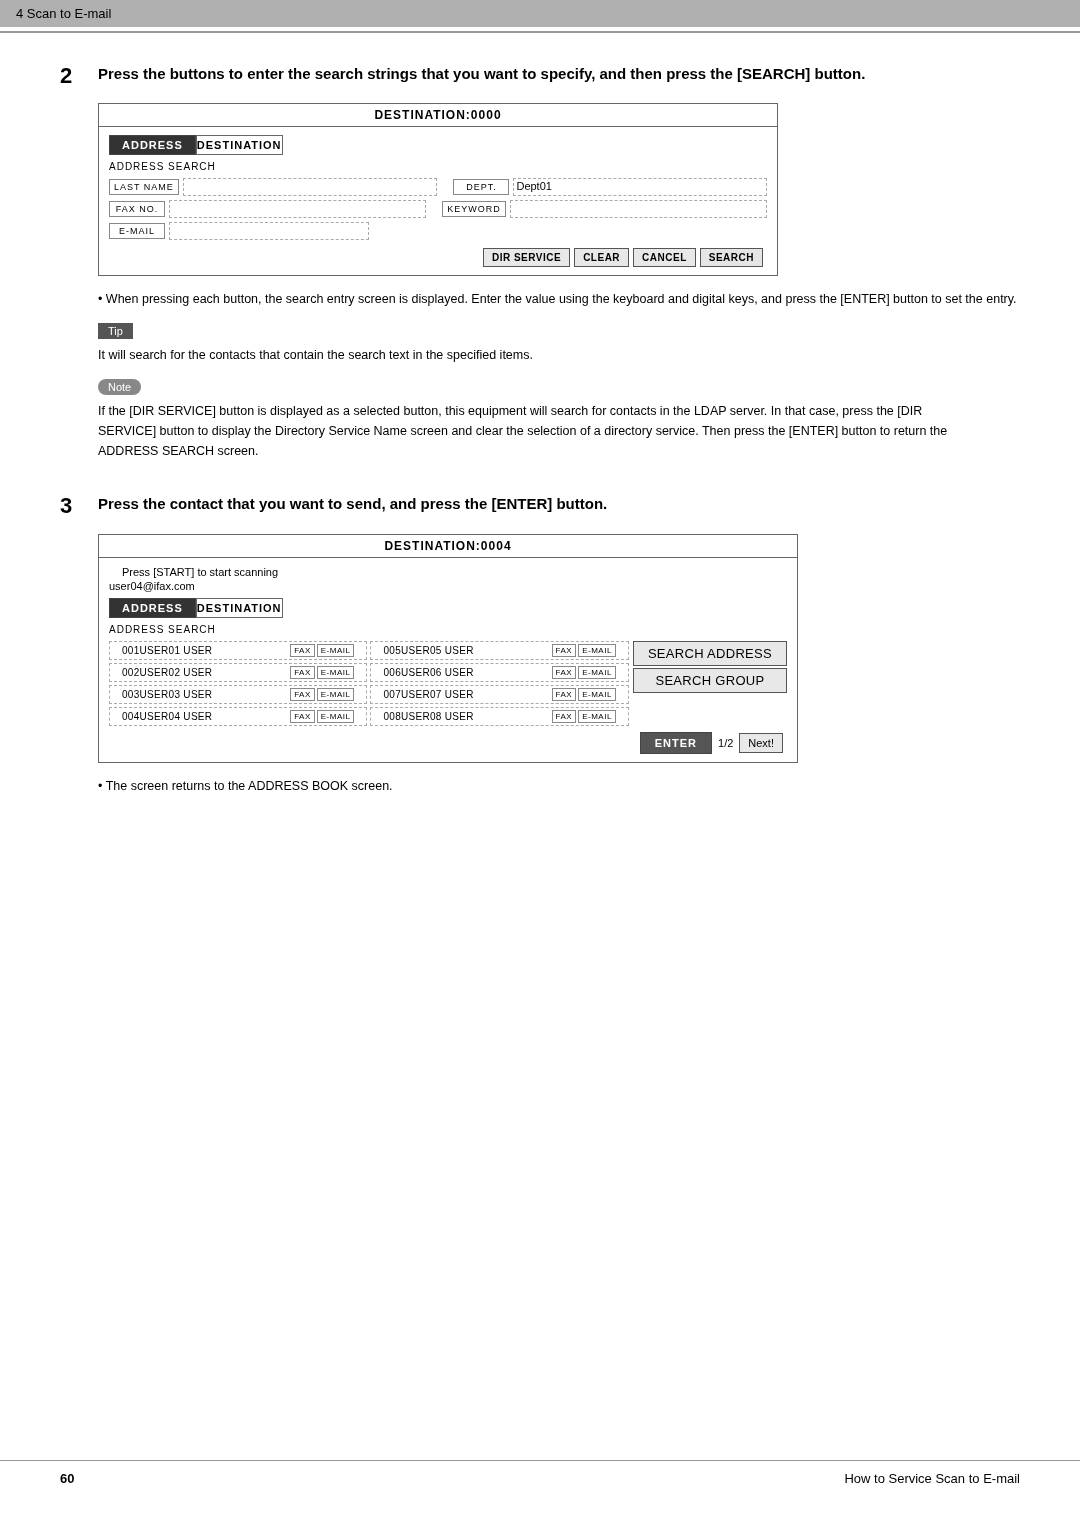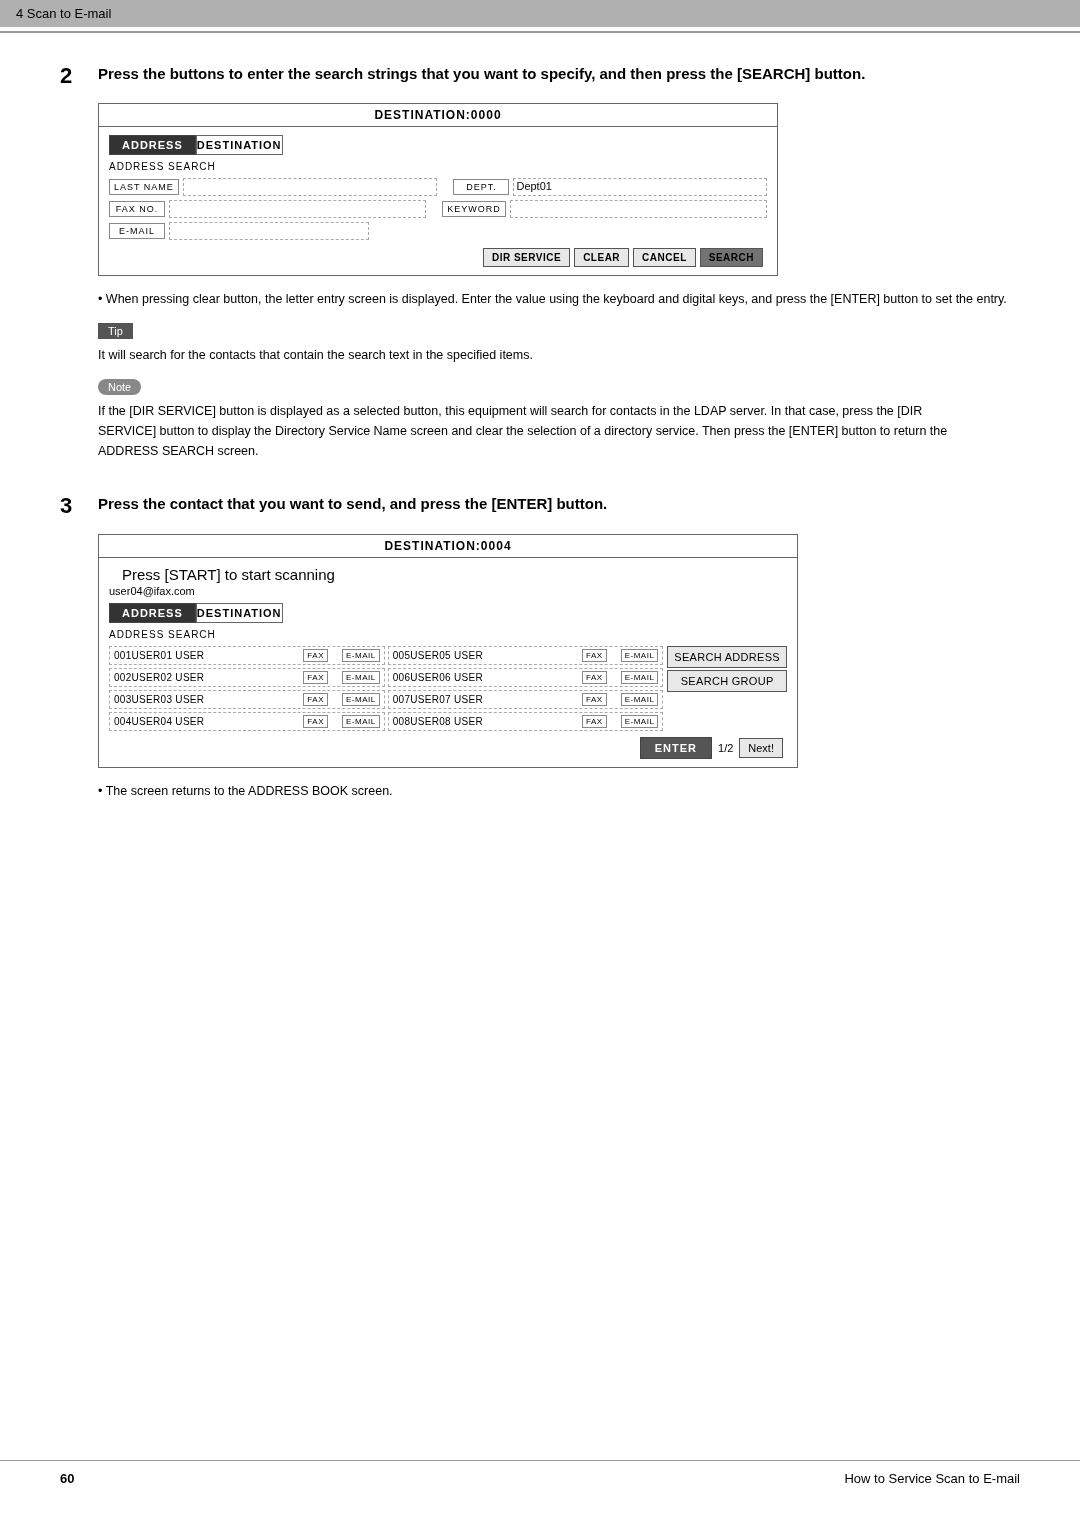--- a/index.html
+++ b/index.html
@@ -155,21 +155,21 @@
       border: 1px solid #555;
       background: #e8e8e8;
       font-size: 10px;
       padding: 3px 8px;
       cursor: pointer;
       letter-spacing: 0.5px;
       font-weight: bold;
     }
 
     .screen-btn.search-btn {
-      background: #737373;
+      background: #e5e5e5;
     }
 
     
     .bullet-text {
       margin-left: 38px;
       font-size: 12.5px;
       line-height: 1.5;
       margin-bottom: 10px;
     }
 
@@ -206,21 +206,21 @@
       line-height: 1.6;
     }
 
     
     .note-box {
       margin: 14px 38px;
     }
 
     
     .screen-status {
-      font-size: 15px;
+      font-size: 11px;
       margin-bottom: 2px;
       padding-left: 13px;
     }
 
     .screen-email {
       font-size: 11px;
       margin-bottom: 6px;
     }
 
     
@@ -242,23 +242,23 @@
 
     .results-grid {
       display: grid;
       grid-template-columns: 1fr 1fr;
       gap: 3px;
     }
 
     .result-row {
       display: flex;
       align-items: center;
-      gap: 14px;
+      gap: 2px;
       border: 1px dashed #aaa;
-      padding: 2px 4px;
+      padding: 2px 12px;
       font-size: 10px;
     }
 
     .result-name {
       flex: 1;
       font-size: 10px;
       letter-spacing: 0.3px;
     }
 
     .result-tag {
@@ -272,22 +272,22 @@
       background: #fff;
     }
 
     .result-tag.email {
       background: #fff;
     }
 
     .side-btn {
       border: 1px solid #555;
       background: #e8e8e8;
-      font-size: 11px;
-      padding: 4px 6px;
+      font-size: 13px;
+      padding: 4px 14px;
       cursor: pointer;
       white-space: nowrap;
       letter-spacing: 0.3px;
     }
 
     
     .results-bottom {
       display: flex;
       align-items: center;
       justify-content: flex-end;
@@ -385,21 +385,21 @@
         <div class="btn-row">
           <button class="screen-btn">DIR SERVICE</button>
           <button class="screen-btn">CLEAR</button>
           <button class="screen-btn">CANCEL</button>
           <button class="screen-btn search-btn">SEARCH</button>
         </div>
 
       </div>
     </div>
 
-    <div class="bullet-text">When pressing clear button, the letter entry screen is displayed.  Enter the value using the keyboard and digital keys, and press the [ENTER] button to set the entry.</div>
+    <div class="bullet-text">When pressing each button, the search entry screen is displayed.  Enter the value using the keyboard and digital keys, and press the [ENTER] button to set the entry.</div>
 
     <div class="tip-box">
       <div class="tip-label">Tip</div>
       <div class="tip-text">It will search for the contacts that contain the search text in the specified items.</div>
     </div>
 
     <div class="note-box">
       <div class="note-label">Note</div>
       <div class="note-text">If the [DIR SERVICE] button is displayed as a selected button, this equipment will search for contacts in the LDAP server.  In that case, press the [DIR SERVICE] button to display the Directory Service Name screen and clear the selection of a directory service.  Then press the [ENTER] button to return the ADDRESS SEARCH screen.</div>
     </div>

